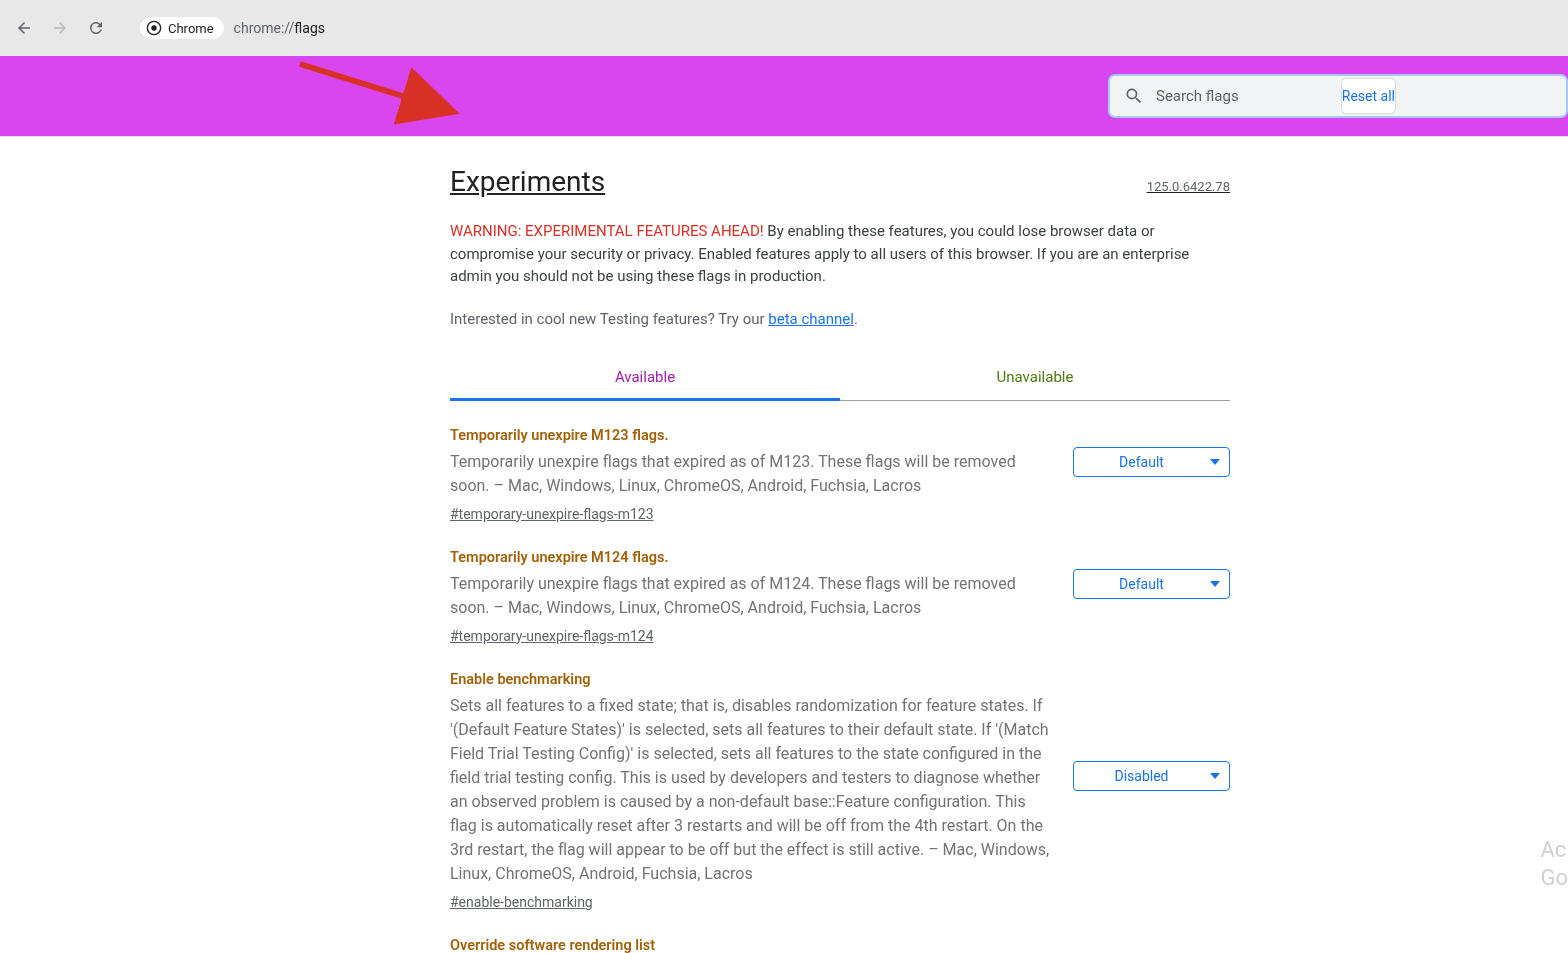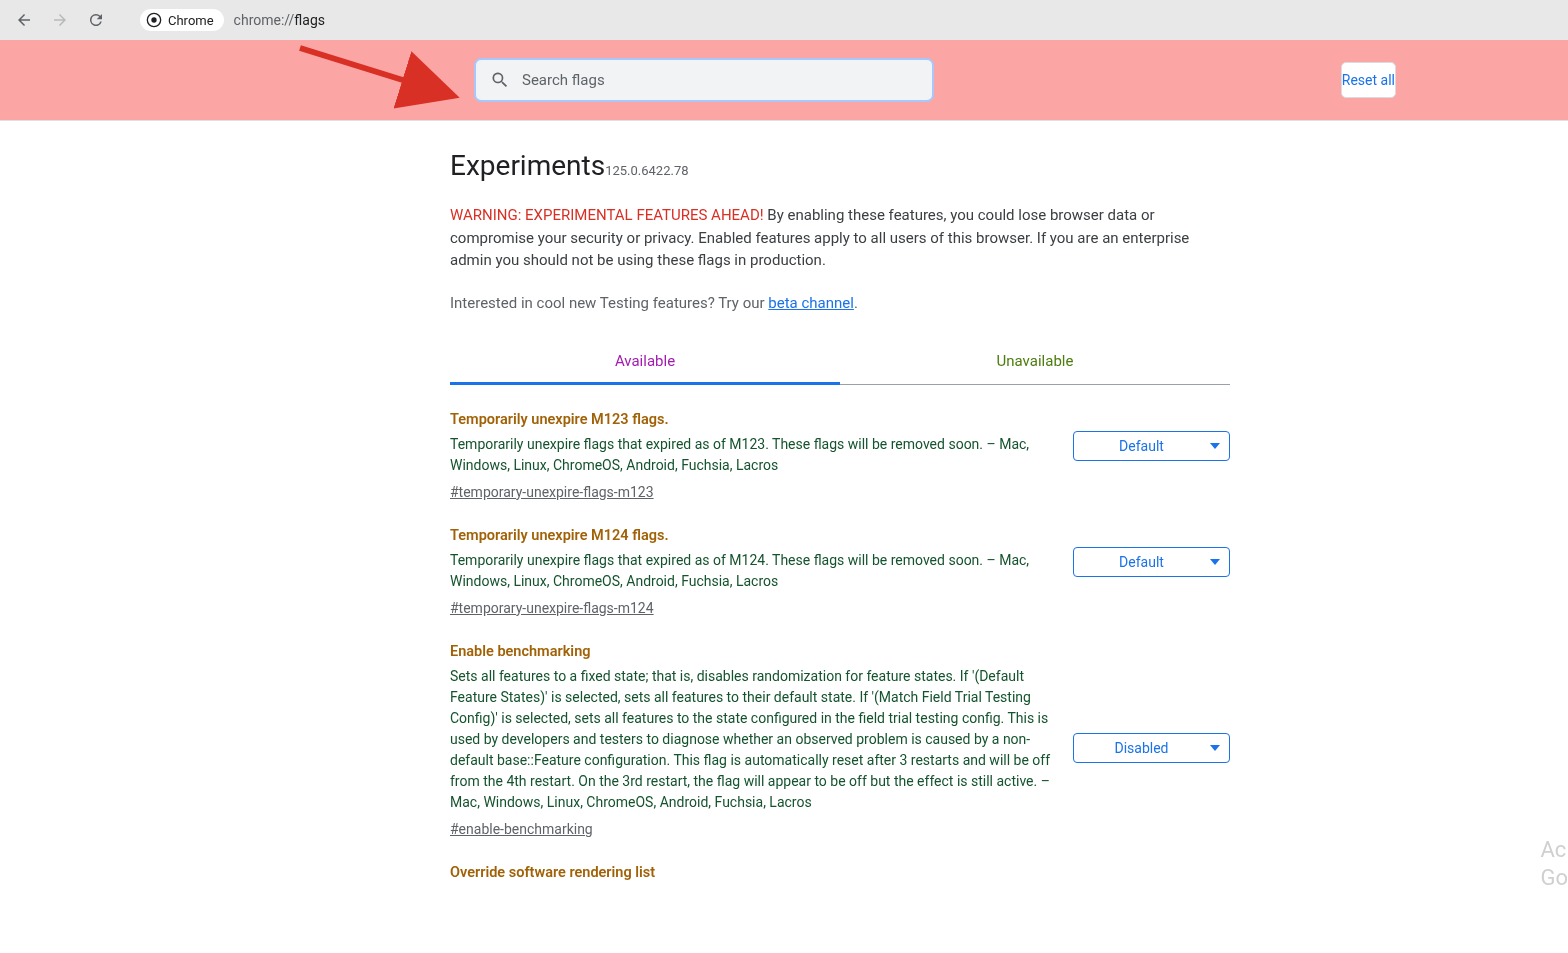--- a/index.html
+++ b/index.html
@@ -10,21 +10,21 @@
 }
 body {
   background: #fff;
   color: #202124;
   overflow-x: hidden;
 }
 
 
 .browser-toolbar {
   background: #e8e8e8;
-  height: 40px;
+  height: 56px;
   display: flex;
   align-items: center;
   padding: 0 10px;
   gap: 8px;
 }
 .nav-btn {
   background: none;
   border: none;
   width: 28px;
   height: 28px;
@@ -61,24 +61,25 @@
   color: #5f6368;
   font-size: 14px;
   margin-left: 10px;
 }
 .url-text .highlight { color: #202124; }
 
 
 .search-row {
   border-bottom: 1px solid #e0e0e0;
   padding: 18px 0;
-  background: #fca5a5;
+  background: #d946ef;
   display: flex;
   align-items: center;
   position: relative;
+  justify-content: flex-end;
 }
 .search-container {
   margin-left: 474px;
 }
 .search-box {
   width: 460px;
   height: 44px;
   background: #f1f3f4;
   border: 2px solid #a8c7fa;
   border-radius: 7px;
@@ -121,21 +122,23 @@
 }
 
 
 .content {
   max-width: 780px;
   margin-left: 450px;
   padding-top: 28px;
 }
 .header-row {
   display: flex;
+  justify-content: space-between;
   align-items: baseline;
+  text-decoration: underline;
 }
 h1 {
   font-size: 28px;
   font-weight: 400;
   color: #202124;
 }
 .version {
   color: #5f6368;
   font-size: 13px;
 }
@@ -181,22 +184,22 @@
   gap: 20px;
   align-items: flex-start;
 }
 .flag-text { flex: 1; }
 .flag-title {
   font-weight: 600;
   font-size: 14.5px;
   color: #a16207;
 }
 .flag-desc {
-  color: #14532d;
-  font-size: 14px;
+  color: #737373;
+  font-size: 16px;
   margin-top: 6px;
   line-height: 1.5;
 }
 .flag-anchor {
   display: inline-block;
   margin-top: 8px;
   color: #5f6368;
   font-size: 14px;
   text-decoration: underline;
 }

